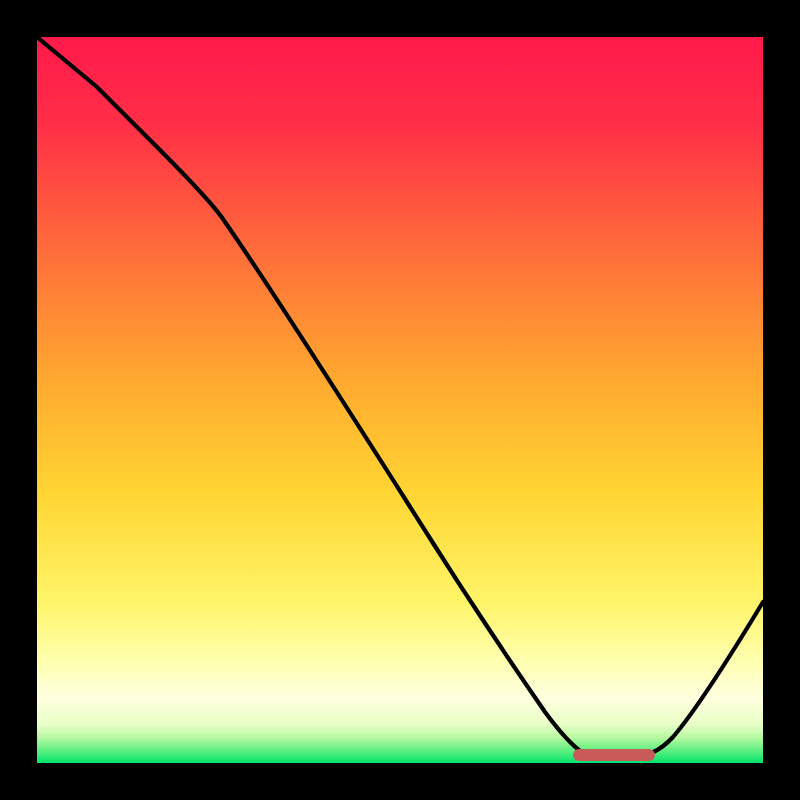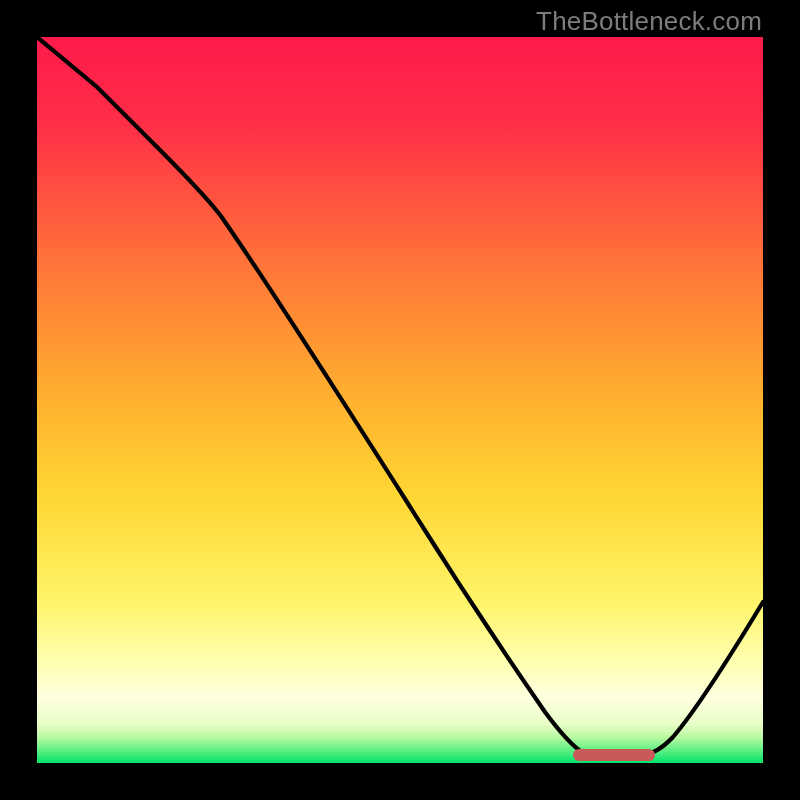--- a/index.html
+++ b/index.html
@@ -79,14 +79,13 @@
                C 420 545, 470 620, 508 675
                C 522 694, 534 708, 546 716
                C 556 720, 576 720, 596 720
                C 610 719, 622 715, 636 700
                C 660 672, 694 618, 726 565"></path>
 
       <rect x="536" y="712" width="82" height="12" rx="6" ry="6" fill="#c85a5a"></rect>
     </svg>
   </div>
 
-  <div class="watermark">TheBottleneck.com</div>
 </div>
 
 </body></html>

